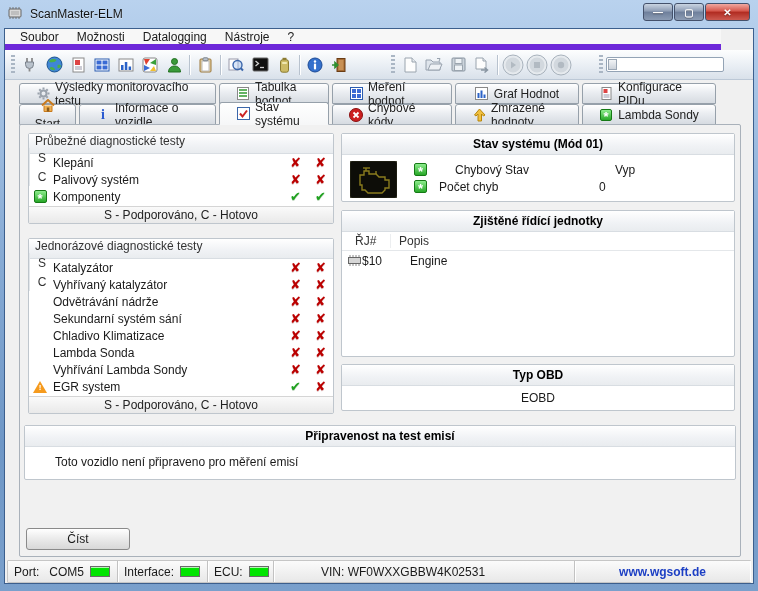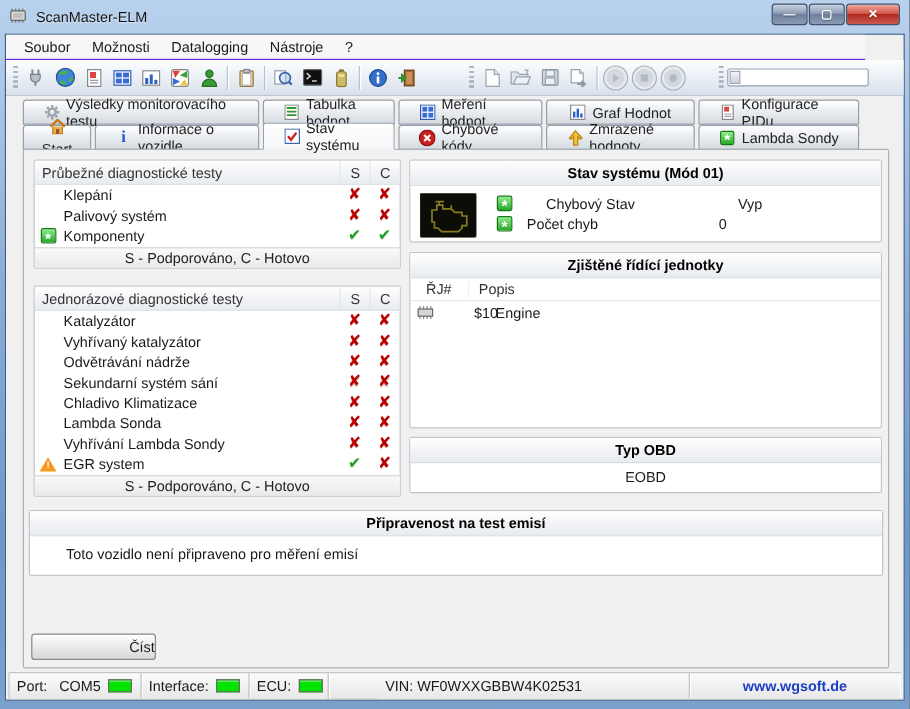--- a/index.html
+++ b/index.html
@@ -13,21 +13,21 @@
   .title-text{position:absolute;left:30px;top:7px;font-size:12px;color:#111;text-shadow:0 1px 1px rgba(255,255,255,.6);}
   .winbtns{position:absolute;right:8px;top:3px;display:flex;}
   .wbtn{height:18px;border:1px solid #44516b;display:flex;align-items:center;justify-content:center;
     color:#fff;font-size:10px;font-weight:bold;border-radius:3px;margin-left:1px;
     background:linear-gradient(#c9d4e2,#8d9cb4 45%,#6e7f9b 50%,#8c9cb4);text-shadow:0 1px 1px rgba(0,0,0,.4);}
   .wbtn.min,.wbtn.max{width:30px;}
   .wbtn.close{width:45px;background:linear-gradient(#f0a8a0,#d4554a 45%,#b02a20 50%,#cc5a50);}
   
   .client{position:absolute;left:4px;top:28px;width:750px;height:556px;background:#f0f0f0;border:1px solid #3c5f8d;}
   
-  .menubar{position:absolute;left:0;top:0;width:716px;height:21px;background:#f7f7f7;border-bottom:1px solid #6d28d9;display:flex;align-items:center;padding-left:6px;}
+  .menubar{position:absolute;left:0;top:0;width:716px;height:21px;background:#f7f7f7;border-bottom:6px solid #6d28d9;display:flex;align-items:center;padding-left:6px;}
   .menu-item{padding:2px 9px;cursor:default;}
   
   .toolbar{position:absolute;left:0;top:21px;width:748px;height:30px;
     background:linear-gradient(#fdfefe,#e9eef4 55%,#d9e1ea);border-bottom:1px solid #bcc8d6;display:flex;align-items:center;}
   .grip{width:4px;height:20px;margin:0 3px 0 6px;background:repeating-linear-gradient(#aab6c4 0 2px,transparent 2px 4px);}
   .tbi{width:24px;height:22px;display:flex;align-items:center;justify-content:center;}
   .tsep{width:1px;height:20px;background:#b8c2ce;margin:0 3px;box-shadow:1px 0 0 #fff;}
   .progress{width:118px;height:15px;background:#fff;border:1px solid #93a3b5;border-radius:2px;position:relative;}
   .progress .thumb{position:absolute;left:1px;top:1px;width:9px;height:11px;background:linear-gradient(#f2f4f6,#ccd2da);border:1px solid #9aa6b4;}
   
@@ -36,21 +36,21 @@
   .tabrow2{top:75px;}
   .tab{height:21px;display:flex;align-items:center;justify-content:center;gap:5px;
     background:linear-gradient(#ffffff,#eaedf1 45%,#d6dbe1);border:1px solid #96a0aa;border-radius:3px 3px 0 0;
     font-size:12px;color:#222;padding:0 16px;}
   .tab.active{background:linear-gradient(#ffffff,#f6f7f8);height:23px;margin-top:-2px;border-bottom:1px solid #f6f7f8;z-index:3;}
   .tic{width:14px;height:14px;display:flex;align-items:center;justify-content:center;flex:none;}
   
   .page{position:absolute;left:14px;top:95px;width:722px;height:433px;background:#f1f1f1;border:1px solid #a9b1ba;border-radius:2px;}
   
   .panel{position:absolute;background:#fff;border:1px solid #bfc6cd;border-radius:2px;}
-  .lv-head{height:20px;display:flex;align-items:center;background:linear-gradient(#ffffff,#f0f2f5 60%,#e9ecef);border-bottom:1px solid #d8dde2;color:#333;}
+  .lv-head{height:20px;display:flex;align-items:flex-start;background:linear-gradient(#ffffff,#f0f2f5 60%,#e9ecef);border-bottom:1px solid #d8dde2;color:#333;flex-direction:column;}
   .lv-head .hlabel{flex:1;padding-left:6px;}
   .scol{width:25px;text-align:center;border-left:1px solid #e2e6ea;height:100%;line-height:20px;}
   .trow{height:17px;display:flex;align-items:center;}
   .islot{width:16px;margin-left:3px;display:flex;align-items:center;justify-content:center;flex:none;}
   .tlabel{flex:1;padding-left:5px;}
   .mcell{width:25px;text-align:center;font-family:"DejaVu Sans",sans-serif;font-size:13px;font-weight:bold;}
   .mark.fail{color:#bb0000;text-shadow:0 1px 0 rgba(120,0,0,.25);}
   .mark.pass{color:#1fa11f;text-shadow:0 1px 0 rgba(0,90,0,.25);}
   .lv-foot{position:absolute;left:0;bottom:0;width:100%;height:17px;line-height:16px;text-align:center;
     background:linear-gradient(#fafafa,#e9e9e9);border-top:1px solid #d5d5d5;color:#222;}
@@ -68,28 +68,28 @@
   .gicon span{margin-top:3px;}
   
   .wicon{position:relative;width:14px;height:12px;flex:none;}
   .wicon .tri{position:absolute;left:0;top:0;width:0;height:0;border-left:7px solid transparent;border-right:7px solid transparent;border-bottom:12px solid #f59a1d;}
   .wicon .bang{position:absolute;left:0;top:2px;width:14px;text-align:center;color:#fff;font-size:8px;font-weight:bold;}
   
   .col-head{height:19px;display:flex;align-items:center;border-bottom:1px solid #e4e7ea;color:#333;}
   .col-rj{width:48px;padding-left:13px;}
   .col-popis{flex:1;border-left:1px solid #eceef0;padding-left:8px;}
   .ecu-row{height:19px;display:flex;align-items:center;}
-  .ecu-id{width:30px;padding-left:33px;}
+  .ecu-id{width:30px;}
   .ecu-desc{padding-left:18px;}
   
   .center-val{height:24px;line-height:24px;text-align:center;}
   .ready-text{padding:8px 0 0 30px;}
   
   .btn{position:absolute;left:21px;top:499px;width:104px;height:22px;border:1px solid #8a8a8a;border-radius:3px;
-    background:linear-gradient(#ffffff,#ececec 45%,#d8d8d8);display:flex;align-items:center;justify-content:flex-end;
+    background:linear-gradient(#ffffff,#ececec 45%,#d8d8d8);display:flex;align-items:center;justify-content:center;
     box-shadow:inset 0 1px 0 #fff;}
   
   .statusbar{position:absolute;left:2px;top:531px;width:744px;height:23px;display:flex;align-items:center;
     background:linear-gradient(#fbfbfb,#e8e8e8);border:1px solid #c6c6c6;border-radius:1px;}
   .ssec{height:100%;display:flex;align-items:center;border-right:1px solid #c2c2c2;box-shadow:1px 0 0 #fff;padding:0 6px;}
   .led{width:20px;height:11px;background:#00e400;border:1px solid #6a6a6a;box-shadow:inset 0 1px 0 rgba(255,255,255,.7);margin-left:6px;flex:none;}
   .sec-port{width:110px;}
   .sec-iface{width:90px;}
   .sec-ecu{width:66px;}
   .sec-vin{width:260px;margin-left:41px;}

